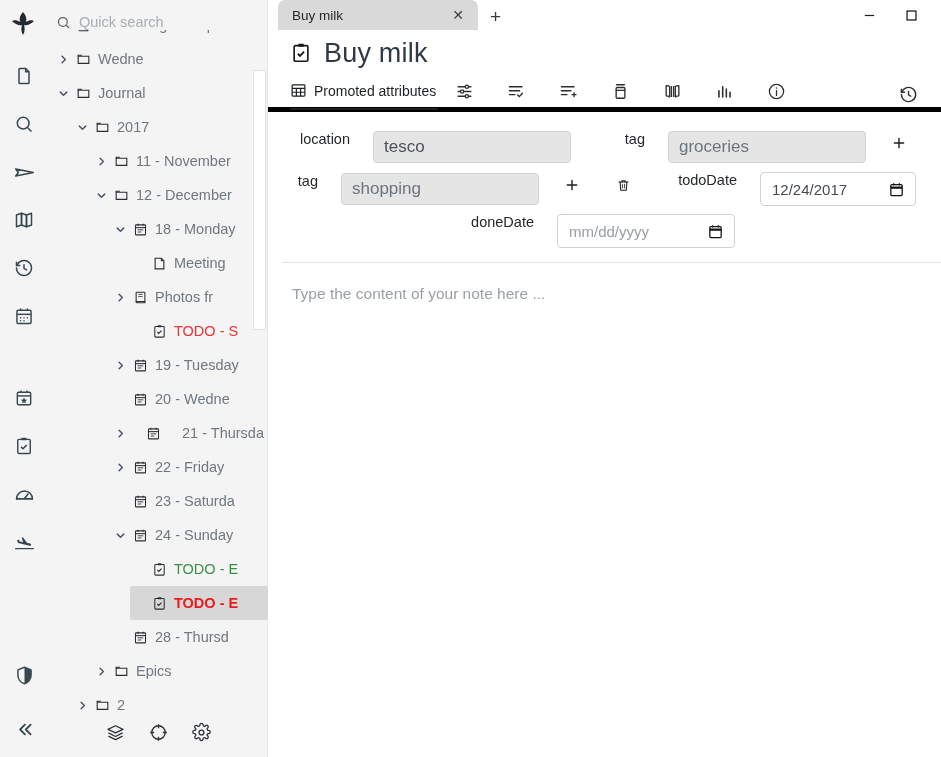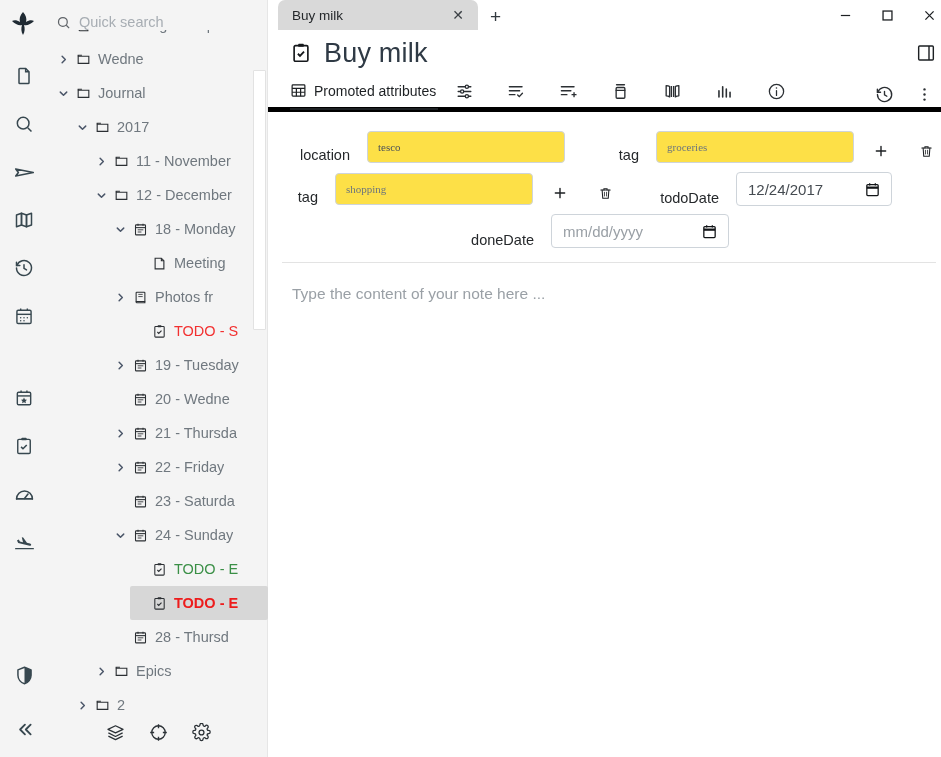--- a/index.html
+++ b/index.html
@@ -257,38 +257,38 @@
     margin: 0 14px 0 14px;
   }
   .attr-row {
     display: flex;
     align-items: center;
     height: 42px;
     padding-left: 6px;
   }
   .attr-cell {
     display: flex;
-    align-items: flex-end;
-    gap: 17px;
+    align-items: flex-start;
+    gap: 23px;
   }
   .attr-label {
     font-size: 14.5px;
     color: #25282b;
     text-align: right;
   }
   .attr-input {
     height: 32px;
     border: 1px solid #ced4da;
     border-radius: 4px;
-    font-family: Liberation Serif, serif;
-    font-size: 11px;
+    font-family: Liberation Sans, sans-serif;
+    font-size: 17px;
     color: #6c757d;
     padding: 0 10px;
     outline: none;
-    background: #fde047;
+    background: #e5e5e5;
   }
   .attr-input.filled-dark { color: #4c5258; }
   .attr-btn {
     width: 20px; height: 24px;
     display: flex; align-items: center; justify-content: center;
     color: #1d2023;
     cursor: pointer;
   }
   .date-wrap {
     position: relative;
@@ -605,21 +605,21 @@
             <span class="ticon">
               <svg width="15" height="15" viewBox="0 0 24 24" fill="none" stroke="currentColor" stroke-width="1.7">
                 <rect x="4" y="4.6" width="16" height="16" rx="1.2"></rect>
                 <path d="M4 9h16"></path>
                 <path d="M8 2.6v3.2M16 2.6v3.2"></path>
                 <path d="M7.5 12.5h9M7.5 16h6" stroke-width="1.4"></path>
               </svg>
             </span>
             <span class="tlabel">20 - Wedne</span>
           </div>
-          <div class="tree-row" style="margin-left: 63px;">
+          <div class="tree-row" style="margin-left: 63px; justify-content: space-between;">
             <span class="tw">
               <svg width="11" height="11" viewBox="0 0 24 24" fill="none" stroke="currentColor" stroke-width="3.2" stroke-linecap="round" stroke-linejoin="round">
                 <path d="M9 5l7 7-7 7"></path>
               </svg>
             </span>
             <span class="ticon">
               <svg width="15" height="15" viewBox="0 0 24 24" fill="none" stroke="currentColor" stroke-width="1.7">
                 <rect x="4" y="4.6" width="16" height="16" rx="1.2"></rect>
                 <path d="M4 9h16"></path>
                 <path d="M8 2.6v3.2M16 2.6v3.2"></path>

